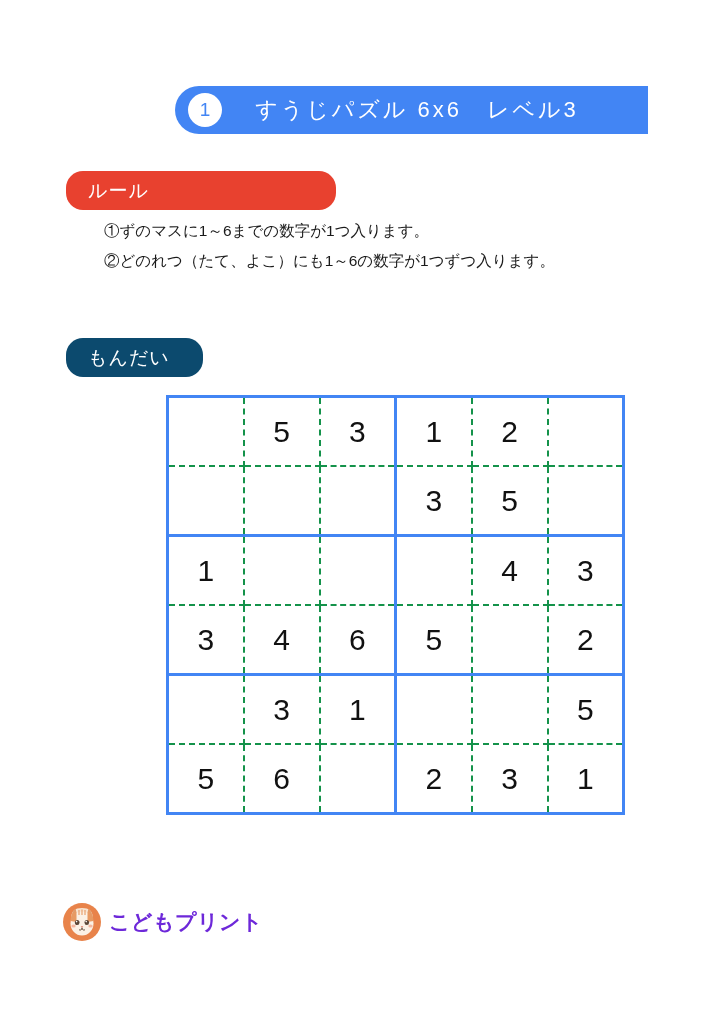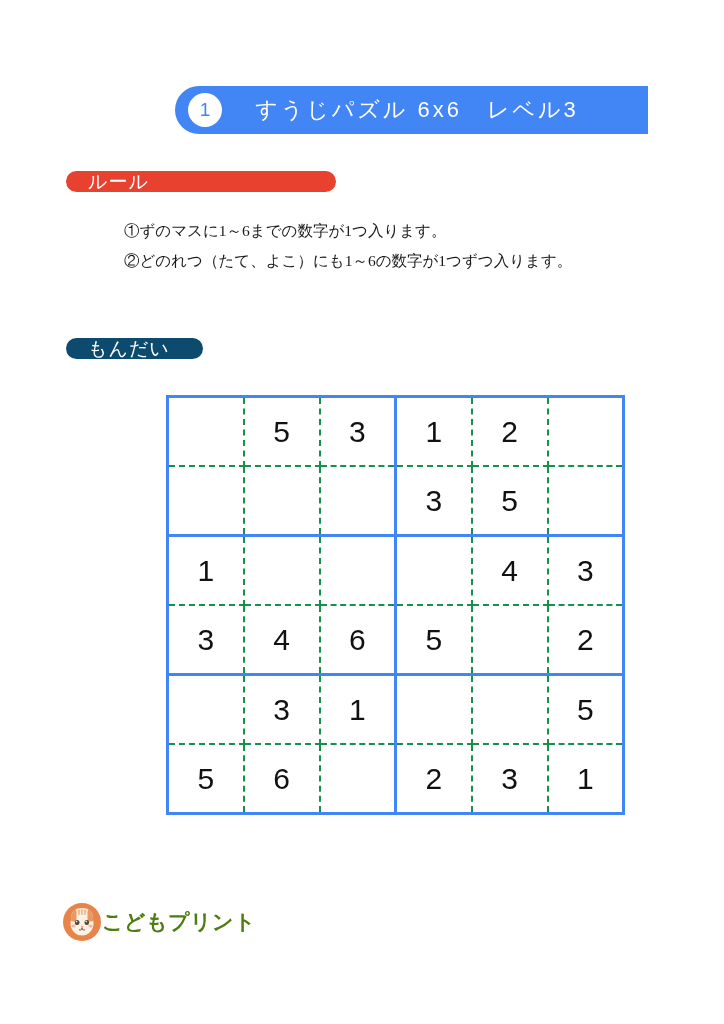--- a/index.html
+++ b/index.html
@@ -49,21 +49,21 @@
     color: #ffffff;
     font-size: 22px;
     letter-spacing: 3px;
     padding-right: 36px;
     white-space: pre;
   }
 
   
   .banner {
     position: absolute;
-    height: 21px;
+    height: 39px;
     display: flex;
     align-items: center;
     border-radius: 17px;
     color: #ffffff;
     font-size: 19px;
     padding-left: 22px;
     box-sizing: border-box;
     letter-spacing: 1px;
   }
   .banner-rules {
@@ -75,24 +75,23 @@
   .banner-problem {
     left: 66px;
     top: 338px;
     width: 137px;
     background: #0c4a6e;
   }
 
   
   .rules {
     position: absolute;
-    left: 124px;
+    left: 104px;
     top: 216px;
     width: 580px;
-    font-family: Liberation Serif, serif;
   }
   .rule-line {
     font-size: 15.5px;
     line-height: 30px;
     color: #1a1a1a;
     white-space: nowrap;
   }
 
   
   .grid-wrap {
@@ -145,23 +144,24 @@
     top: 902px;
     display: flex;
     align-items: center;
   }
   .logo-mark {
     width: 40px;
     height: 40px;
     flex: 0 0 auto;
   }
   .logo-text {
+    margin-left: 7px;
     font-size: 21px;
     font-weight: bold;
-    color: #4d7c0f;
+    color: #6d28d9;
     letter-spacing: 0.5px;
   }
 </style>
 </head>
 <body>
 
 <div class="title-bar">
   <div class="title-badge">1</div>
   <div class="title-text">すうじパズル 6x6　レベル3</div>
 </div>

